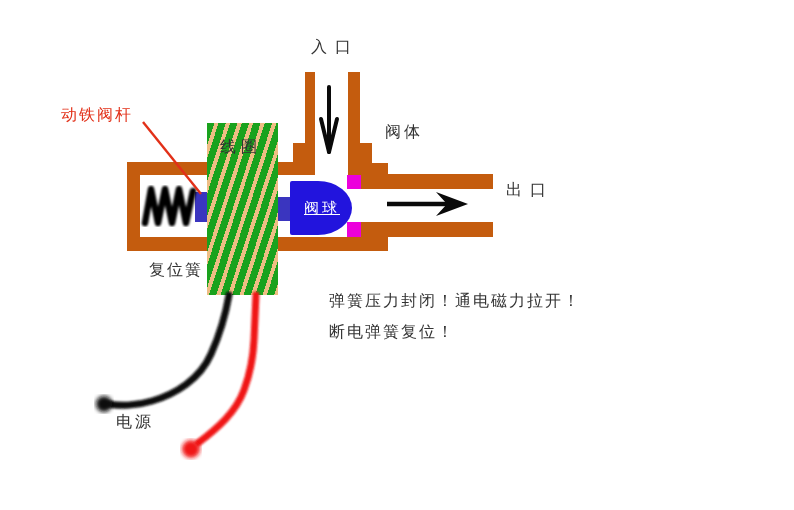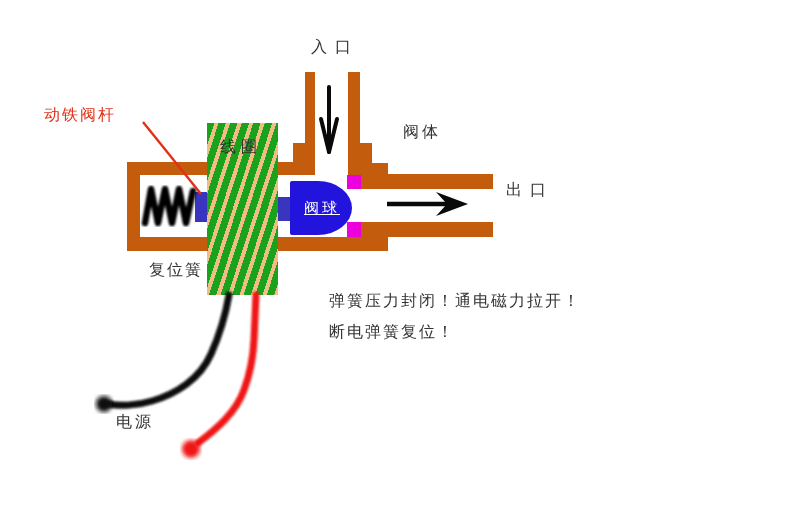--- a/index.html
+++ b/index.html
@@ -85,21 +85,21 @@
       <circle cx="104" cy="404" r="8" fill="#0a0a0a" filter="url(#softer)"></circle>
     </g>
     <g>
       <path d="M256,295 L254,340 C253,360 250,374 244,390 C236,412 218,428 198,443" fill="none" stroke="#f01212" stroke-width="7" stroke-linecap="round" filter="url(#soft)"></path>
       <circle cx="191" cy="449" r="9" fill="#f01212" filter="url(#softer)"></circle>
     </g>
   </svg>
 
   <div class="lbl" style="left:311px;top:37px;letter-spacing:8px;">入口</div>
   <div class="lbl" style="left:220px;top:95px;letter-spacing:5px;margin-top:42px;">线圈</div>
-  <div class="lbl lbl-red" style="left:44px;top:105px;letter-spacing:2px;">动铁阀杆</div>
-  <div class="lbl" style="left:403px;top:122px;letter-spacing:3px;">阀体</div>
+  <div class="lbl lbl-red" style="left:61px;top:105px;letter-spacing:2px;">动铁阀杆</div>
+  <div class="lbl" style="left:385px;top:122px;letter-spacing:3px;">阀体</div>
   <div class="lbl" style="left:506px;top:180px;letter-spacing:8px;">出口</div>
   <div class="lbl" style="left:149px;top:260px;letter-spacing:2px;">复位簧</div>
   <div class="lbl" style="left:116px;top:412px;letter-spacing:3px;">电源</div>
   <div class="lbl" style="left:329px;top:322px;letter-spacing:2px;">断电弹簧复位！</div>
   <div class="lbl" style="left:329px;top:291px;letter-spacing:2px;">弹簧压力封闭！通电磁力拉开！</div>
 
 </div>
 
 </body></html>

